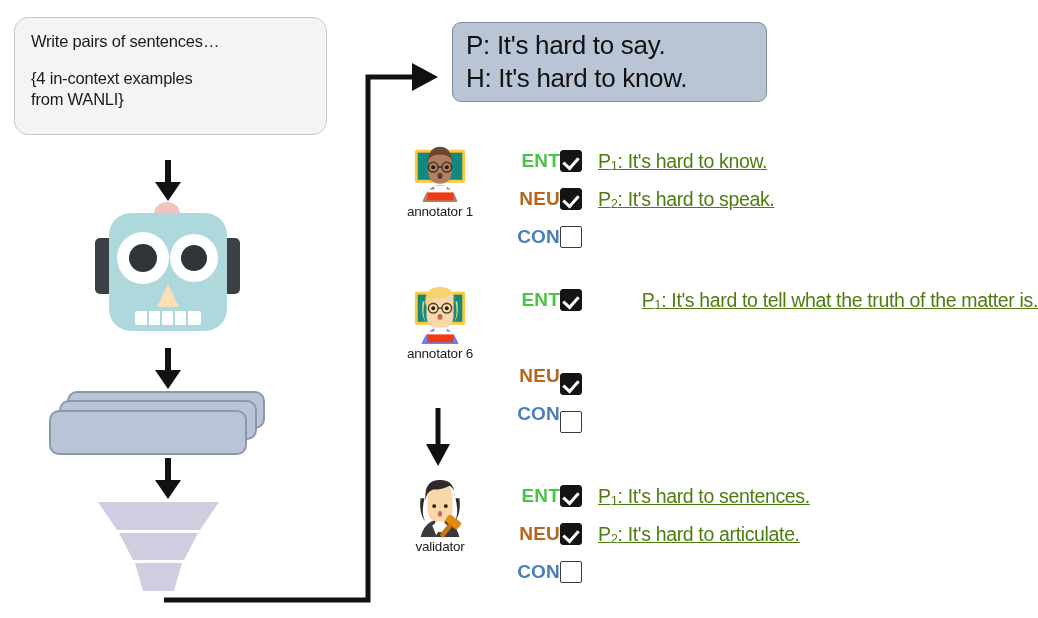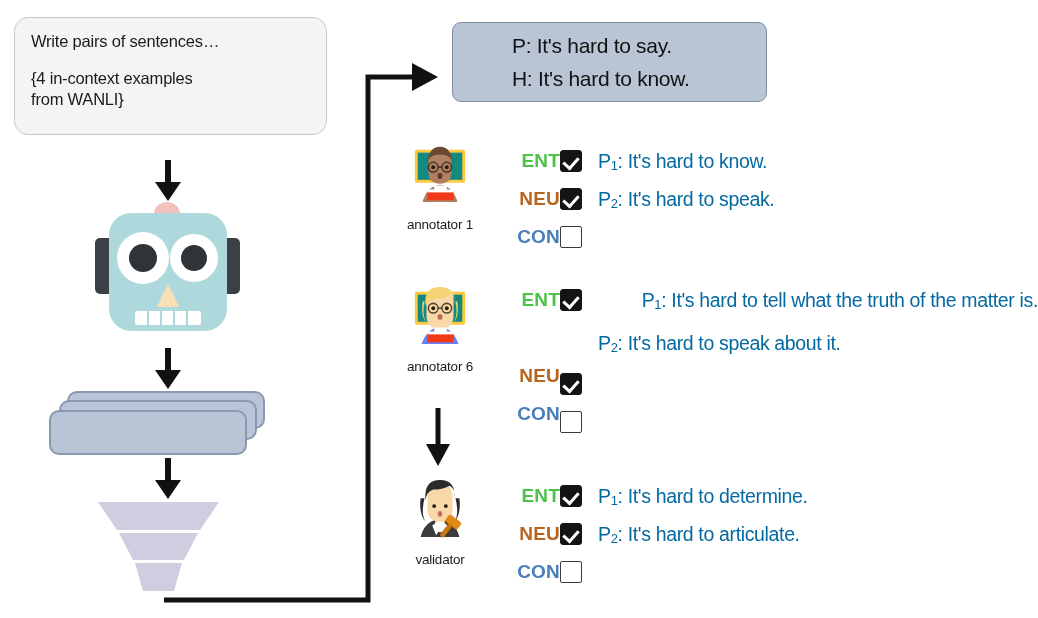--- a/index.html
+++ b/index.html
@@ -23,45 +23,45 @@
 
   .cards{left:48px;top:390px;width:225px;height:68px;}
   .funnel{left:96px;top:500px;width:125px;height:93px;}
 
   
   #ph-box{
     left:452px;top:22px;width:315px;height:80px;
     background:#b9c4d4;border:1.4px solid #7f8ea3;border-radius:9px;
     box-sizing:border-box;padding:6px 0 0 13px;
   }
-  #ph-box .line{font-size:21px;line-height:33px;letter-spacing:-.3px;color:#111;margin-left:46px;}
+  #ph-box .line{font-size:26px;line-height:33px;letter-spacing:-.3px;color:#111;}
 
   .ann{position:absolute;}
   .ann .avatar{
     position:absolute;left:0;top:0;width:76px;text-align:center;
   }
   .ann .avatar svg{display:block;margin:0 auto;}
   .ann .role{
-    font-size:13.5px;color:#1b1b1b;margin-top:13px;letter-spacing:-.2px;white-space:nowrap;
+    font-size:13.5px;color:#1b1b1b;margin-top:0;letter-spacing:-.2px;white-space:nowrap;
   }
   .labels{position:absolute;left:100px;top:0;width:58px;text-align:right;}
   .lab{
     font-size:19px;font-weight:bold;letter-spacing:.2px;height:38px;line-height:38px;
   }
   .boxes{position:absolute;left:158px;top:0;width:34px;}
   .cb{height:38px;display:flex;align-items:center;}
   .cb .bx{width:22px;height:22px;box-sizing:border-box;}
   .cb .bx.on{background:#141414;border:1.5px solid #141414;border-radius:3px;position:relative;}
   .cb .bx.on::after{
     content:"";position:absolute;left:5px;top:3px;width:7px;height:12px;
     border:solid #fff;border-width:0 3px 3px 0;transform:rotate(42deg);
   }
   .cb .bx.off{background:#fff;border:1.8px solid #3a3a3a;border-radius:2px;}
   .sents{position:absolute;left:196px;top:0;}
-  .sent{font-size:19.5px;letter-spacing:-.35px;color:#0369a1;}
+  .sent{font-size:19.5px;letter-spacing:-.35px;color:#4d7c0f;text-decoration:underline;}
   .sent .sub{font-size:13px;vertical-align:-2px;}
 
   #ann1{left:402px;top:142px;}
   #ann1 .sents{top:0;}
   #ann1 .sent{height:38px;line-height:38px;white-space:nowrap;}
 
   #ann2{left:402px;top:281px;}
   #ann2 .avatar{top:3px;}
   #ann2 .labels{top:0;}
   #ann2 .labels .lab.r1{height:76px;line-height:38px;}
@@ -215,21 +215,20 @@
       </div>
     <div class="cb">
         <span class="bx on"></span>
       </div>
     <div class="cb">
         <span class="bx off"></span>
       </div>
   </div>
   <div class="sents">
     <div class="sent s1"><span>P</span><span class="sub">1</span><span>: It's hard to tell what the truth of the matter is.</span></div>
-    <div class="sent s2"><span>P</span><span class="sub">2</span><span>: It's hard to speak about it.</span></div>
   </div>
 </div>
 
 <svg class="abs" style="left:420px;top:408px;" width="36" height="62">
   <line x1="18" y1="0" x2="18" y2="40" stroke="#111" stroke-width="5"></line>
   <polygon points="6,36 30,36 18,58" fill="#111"></polygon>
 </svg>
 
 <div class="ann" id="validator">
   <div class="avatar">
@@ -262,16 +261,16 @@
         <span class="bx on"></span>
       </div>
     <div class="cb">
         <span class="bx on"></span>
       </div>
     <div class="cb">
         <span class="bx off"></span>
       </div>
   </div>
   <div class="sents">
-    <div class="sent"><span>P</span><span class="sub">1</span><span>: It's hard to determine.</span></div>
+    <div class="sent"><span>P</span><span class="sub">1</span><span>: It's hard to sentences.</span></div>
     <div class="sent"><span>P</span><span class="sub">2</span><span>: It's hard to articulate.</span></div>
   </div>
 </div>
 
 </body></html>

